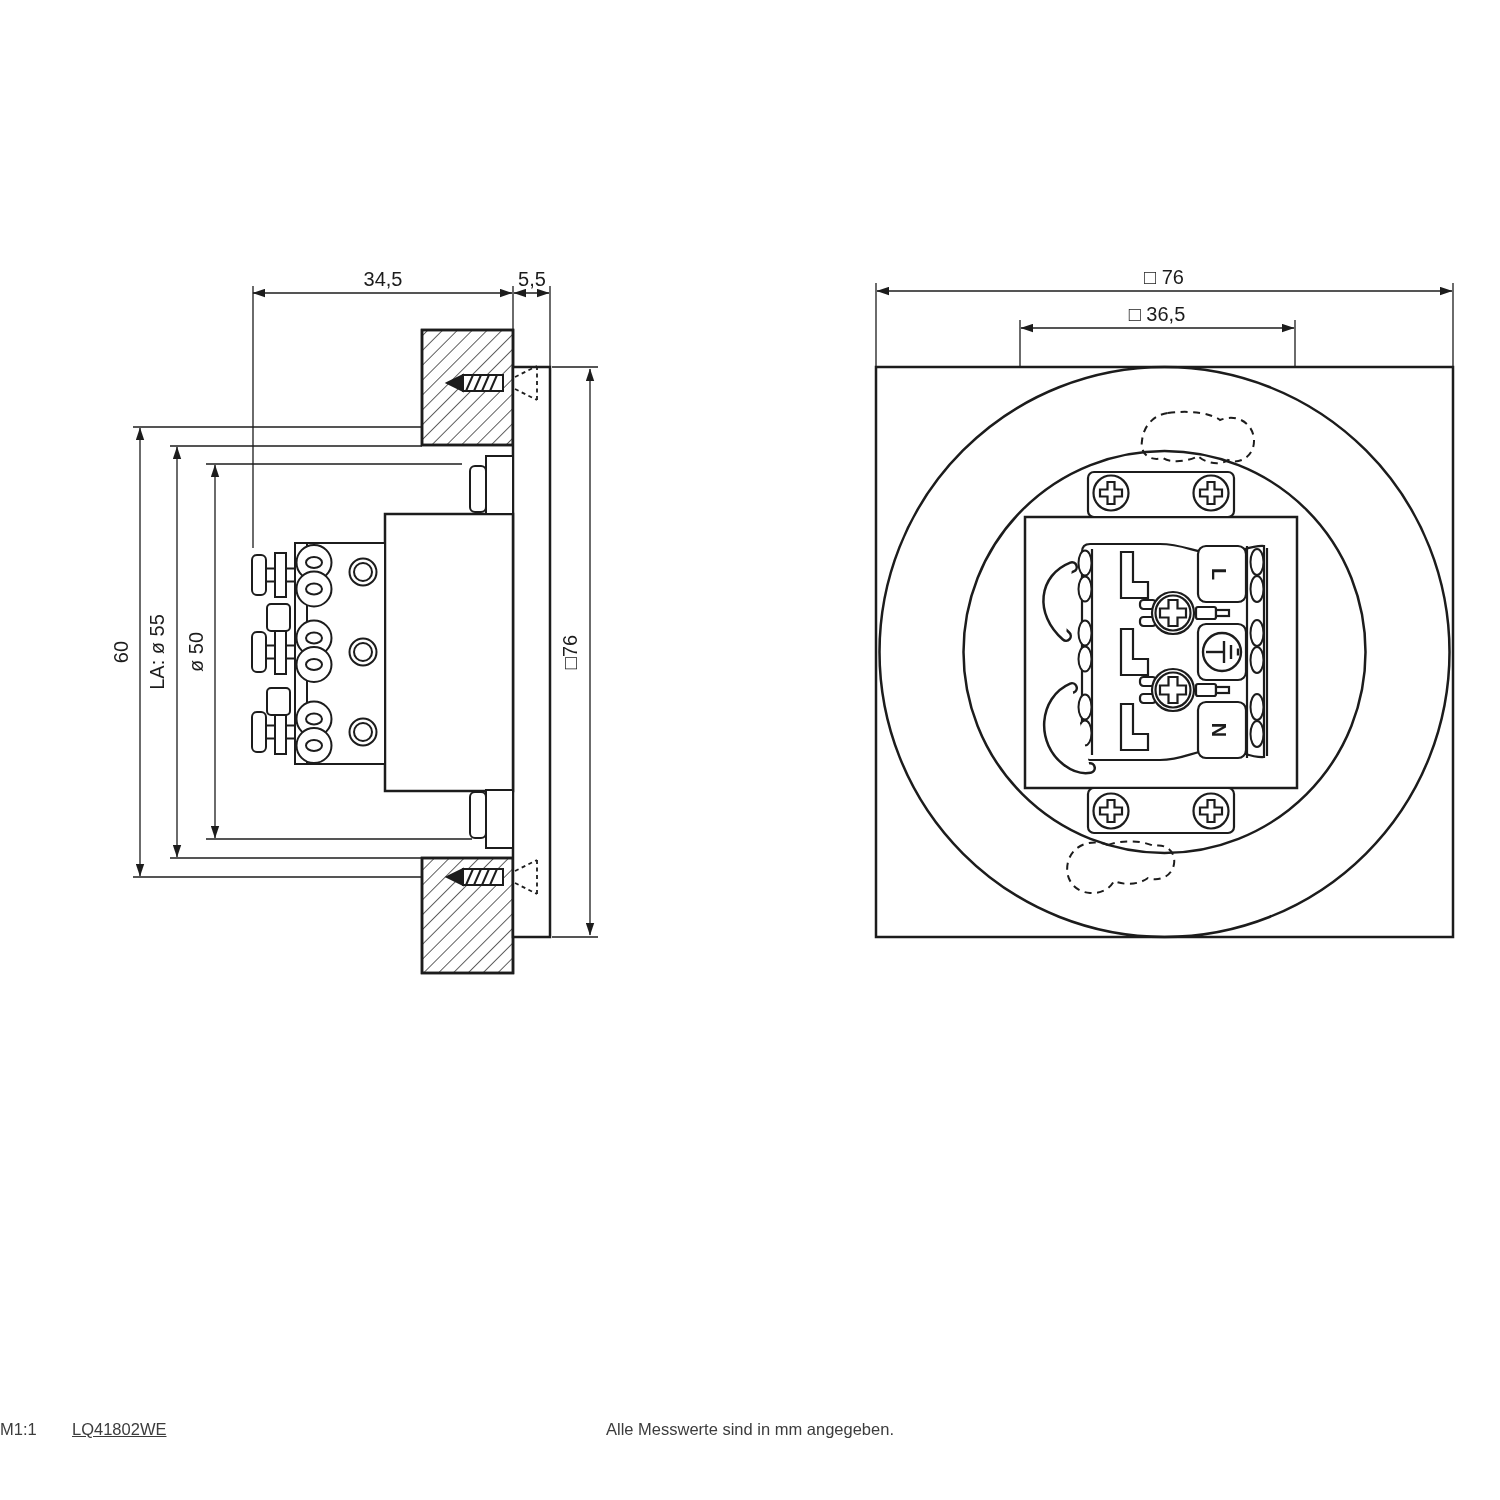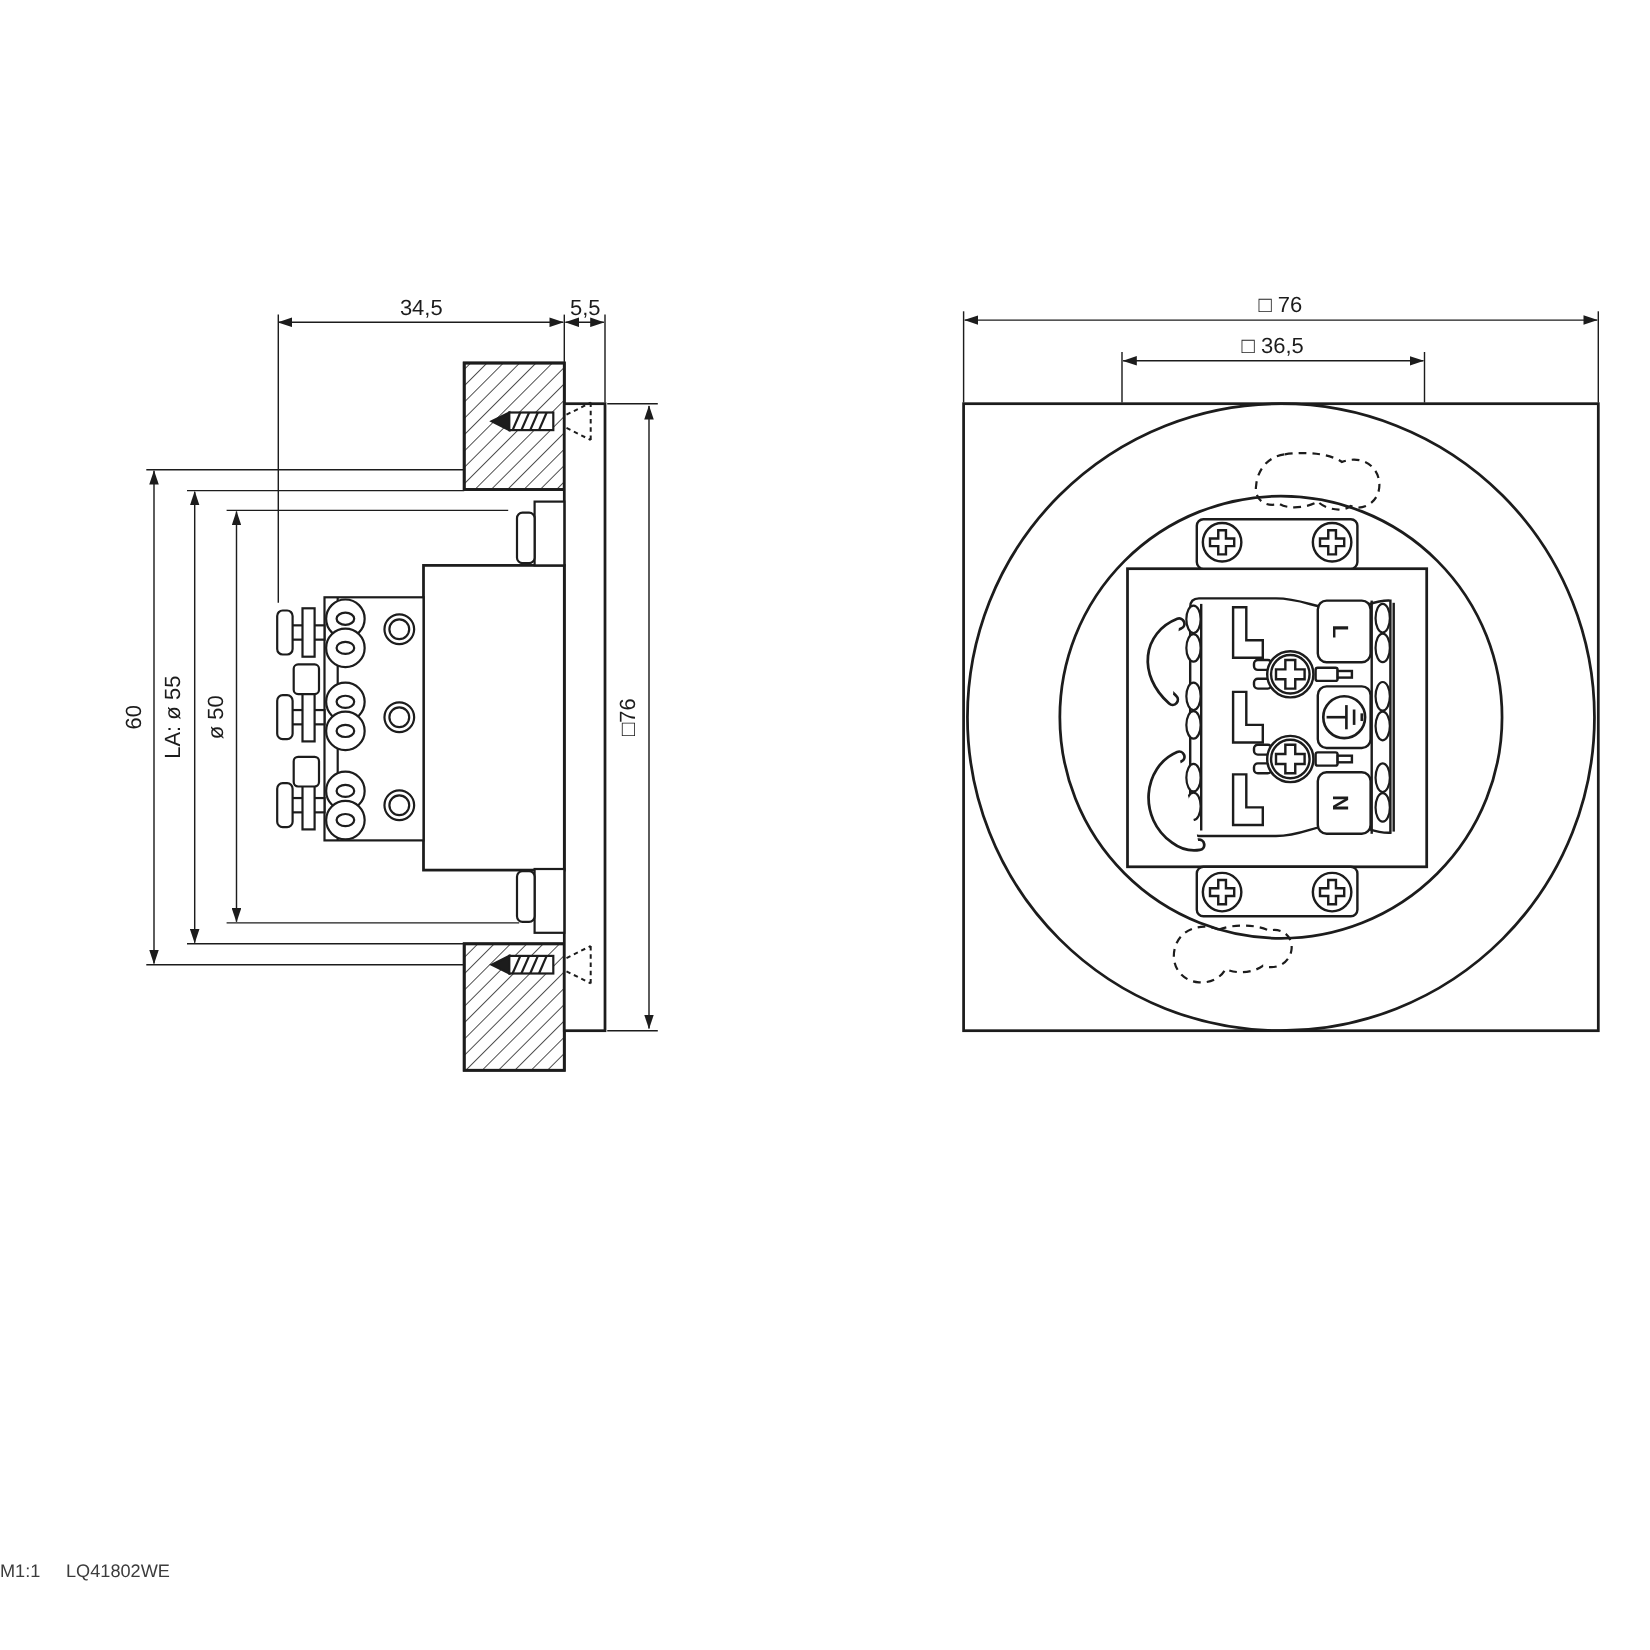--- a/index.html
+++ b/index.html
@@ -1,21 +1,21 @@
 <!DOCTYPE html>
 <html><head>
 <meta charset="utf-8">
 <style>
   html,body{margin:0;padding:0;background:#fff;}
   #canvas{position:relative;width:1500px;height:1500px;background:#fff;overflow:hidden;
           font-family:"Liberation Sans","DejaVu Sans",sans-serif;}
   svg{position:absolute;left:0;top:0;}
   svg text{fill:#1c1c1c;font-family:"Liberation Sans","DejaVu Sans",sans-serif;font-size:20px;}
   .footer-item{position:absolute;top:1420px;font-size:16.5px;color:#3c3c3c;white-space:nowrap;}
-  #footer-left{left:60px;}
+  #footer-left{left:72px;text-decoration:underline;}
   #footer-center{left:0;width:1500px;text-align:center;}
   #footer-right{left:0;width:1373px;text-align:left;}
 </style>
 </head>
 <body>
 
 <div id="canvas">
 
 <svg width="1500" height="1500" viewBox="0 0 1500 1500">
   <defs>
@@ -278,15 +278,16 @@
     <line x1="877" y1="291" x2="1452" y2="291" marker-start="url(#arr)" marker-end="url(#arr)"></line>
     <line x1="1021" y1="328" x2="1294" y2="328" marker-start="url(#arr)" marker-end="url(#arr)"></line>
   </g>
   <g style="stroke:none;">
     <text x="1164" y="284" text-anchor="middle">□ 76</text>
     <text x="1157" y="321" text-anchor="middle">□ 36,5</text>
   </g>
 </svg>
 
 <div class="footer-item" id="footer-left">LQ41802WE</div>
+<div class="footer-item" id="footer-center">Alle Messwerte sind in mm angegeben.</div>
 <div class="footer-item" id="footer-right">M1:1</div>
 
 </div>
 
 </body></html>

